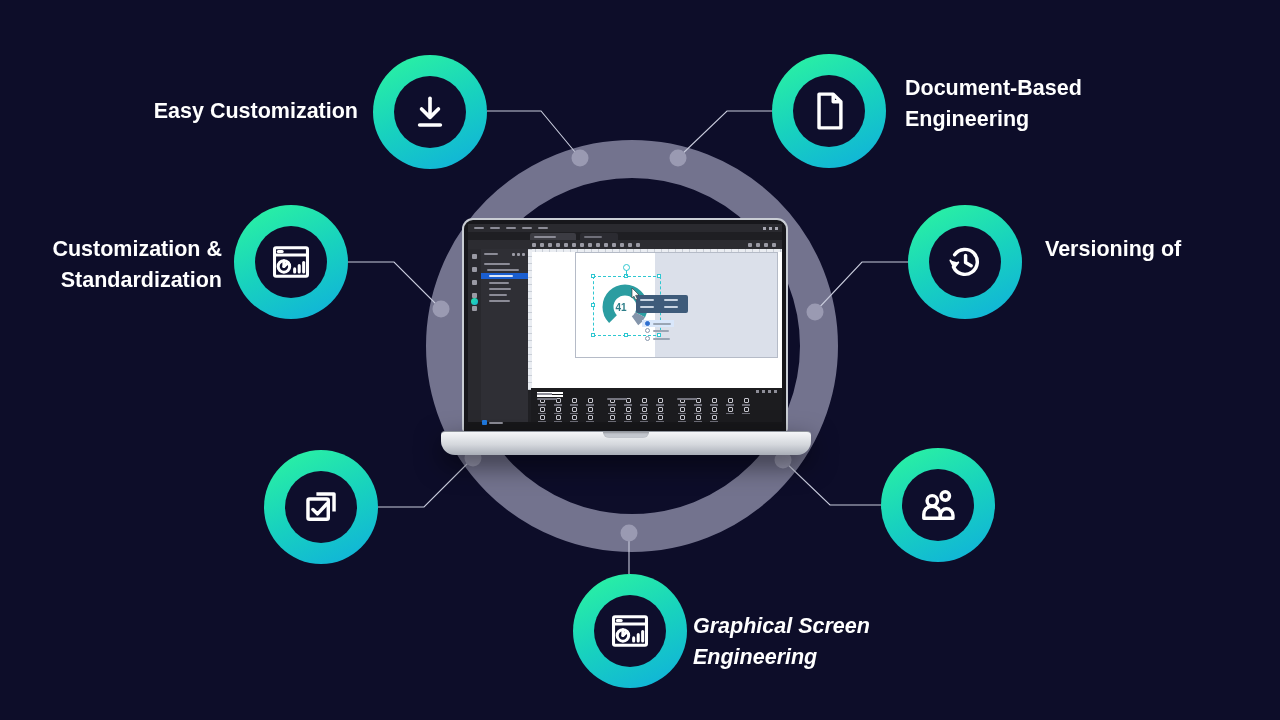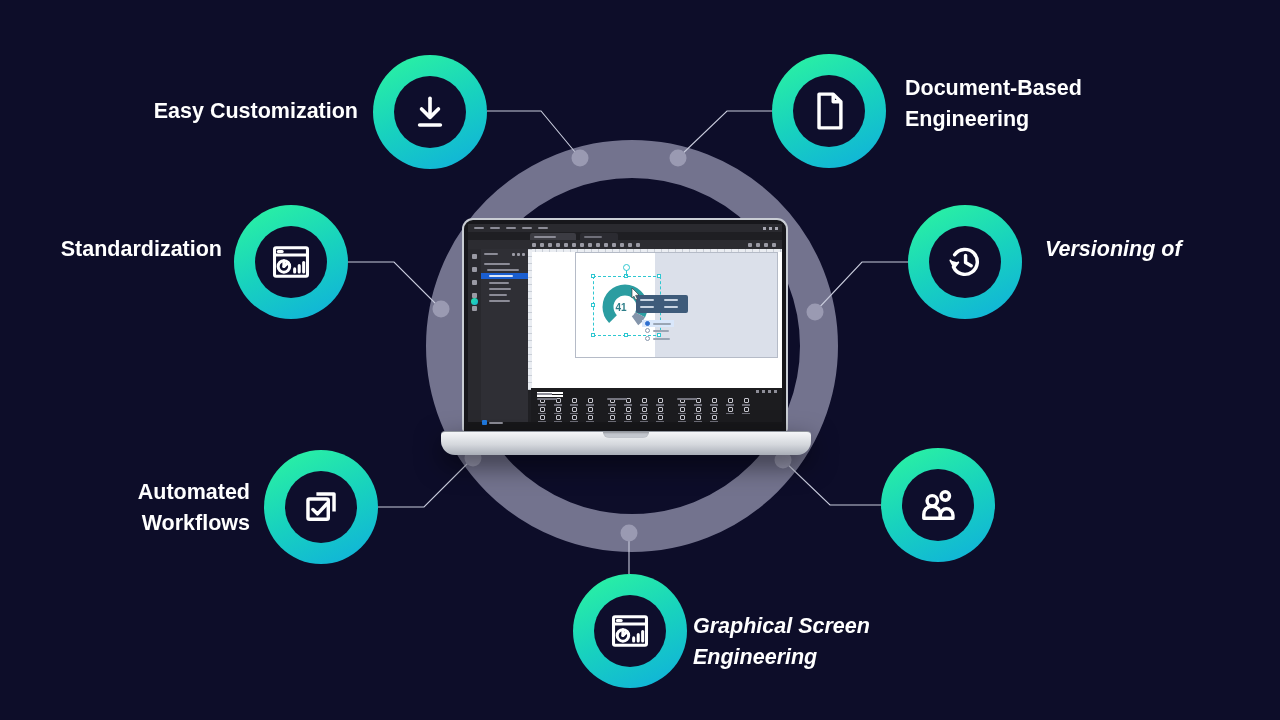--- a/index.html
+++ b/index.html
@@ -203,28 +203,25 @@
 
   <div class="flabel alignR" style="right:922px;top:96px;">
     <span>Easy Customization</span>
       <span></span>
   </div>
   <div class="flabel" style="left:905px;top:73px;">
     <span>Document-Based</span>
       <span>Engineering</span>
   </div>
   <div class="flabel alignR" style="right:1058px;top:234px;">
+    <span>Customization &amp;</span>
       <span>Standardization</span>
   </div>
-  <div class="flabel" style="left:1045px;top:234px;font-style:italic;">
+  <div class="flabel" style="left:1045px;top:234px;">
     <span>Versioning of</span>
-  </div>
-  <div class="flabel alignR" style="right:1030px;top:477px;">
-    <span>Automated</span>
-      <span>Workflows</span>
   </div>
   <div class="flabel" style="left:693px;top:611px;font-style:italic;">
     <span>Graphical Screen</span>
       <span>Engineering</span>
   </div>
 
   <div class="laptop">
     <div class="lscreen">
       <div class="app">
 

